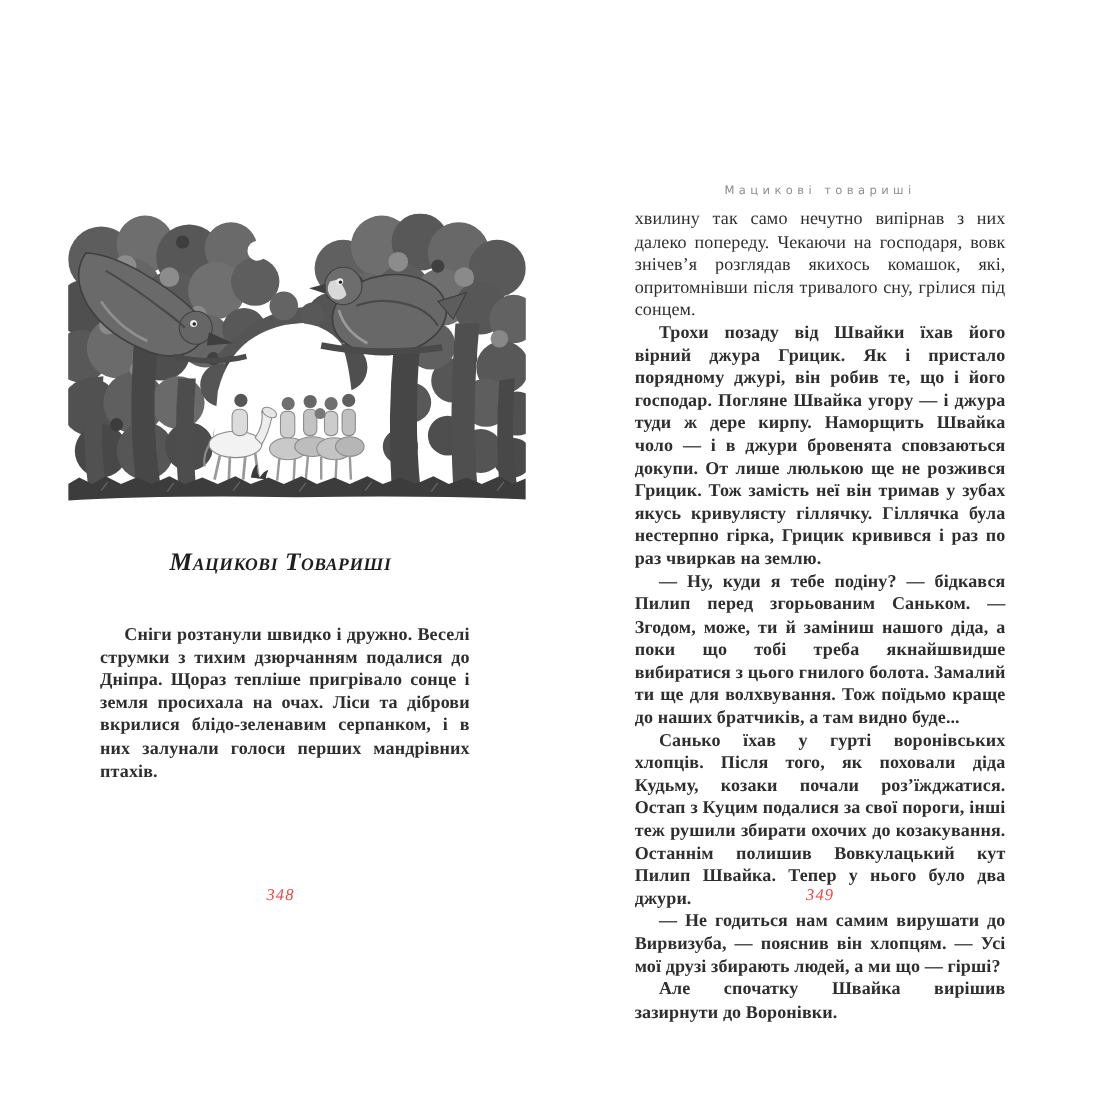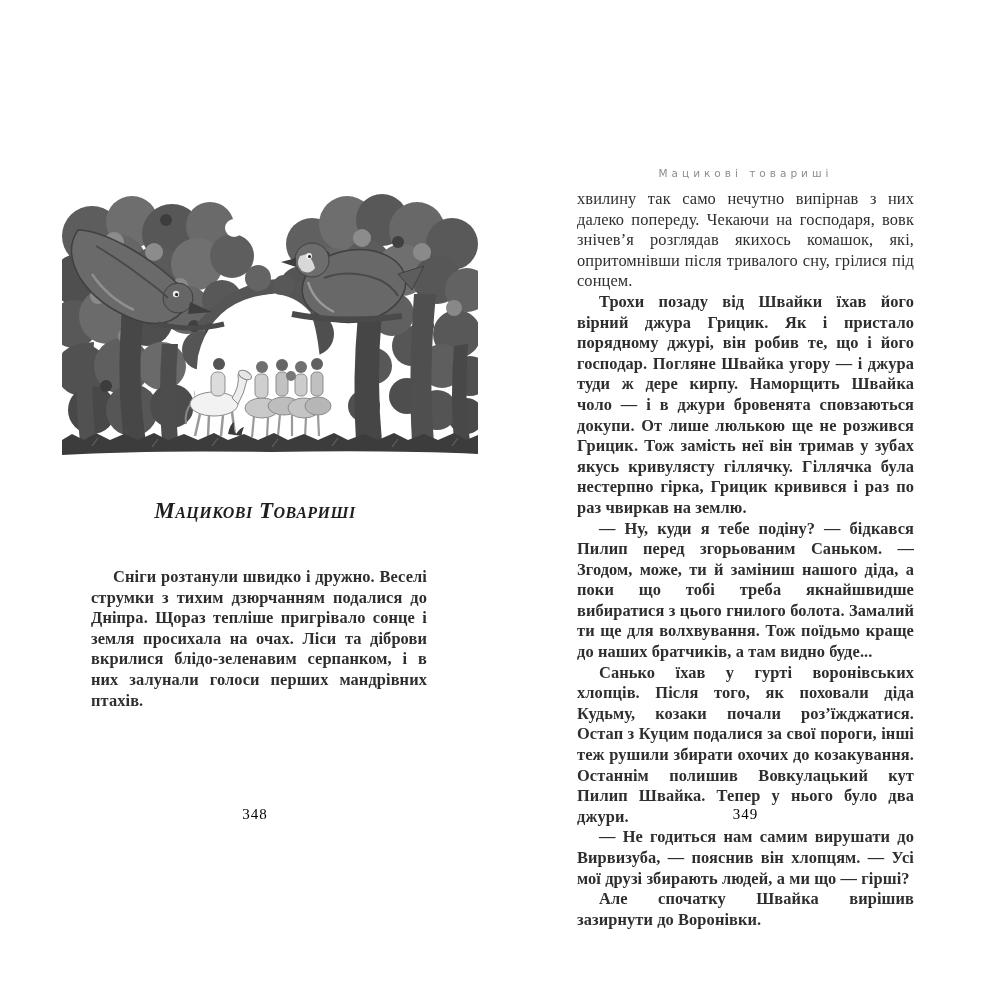--- a/index.html
+++ b/index.html
@@ -33,21 +33,21 @@
   .body-par.indent{text-indent:22px;font-weight:bold;}
 
   .running-header{
     position:absolute;left:577px;top:167px;width:337px;
     text-align:center;
     font-family:"DejaVu Sans","Liberation Sans",sans-serif;
     font-size:10.5px;letter-spacing:4px;color:#8d8d8d;
   }
   .page-number{
     position:absolute;top:806px;
-    text-align:center;font-size:15px;color:#000000;letter-spacing:1px;
+    text-align:center;font-size:15px;color:#ef4444;letter-spacing:1px;font-style:italic;
   }
   .pn-left{left:87px;width:336px;}
   .pn-right{left:577px;width:337px;}
 </style>
 </head>
 <body>
 
 <div class="spread">
 
   <div>

